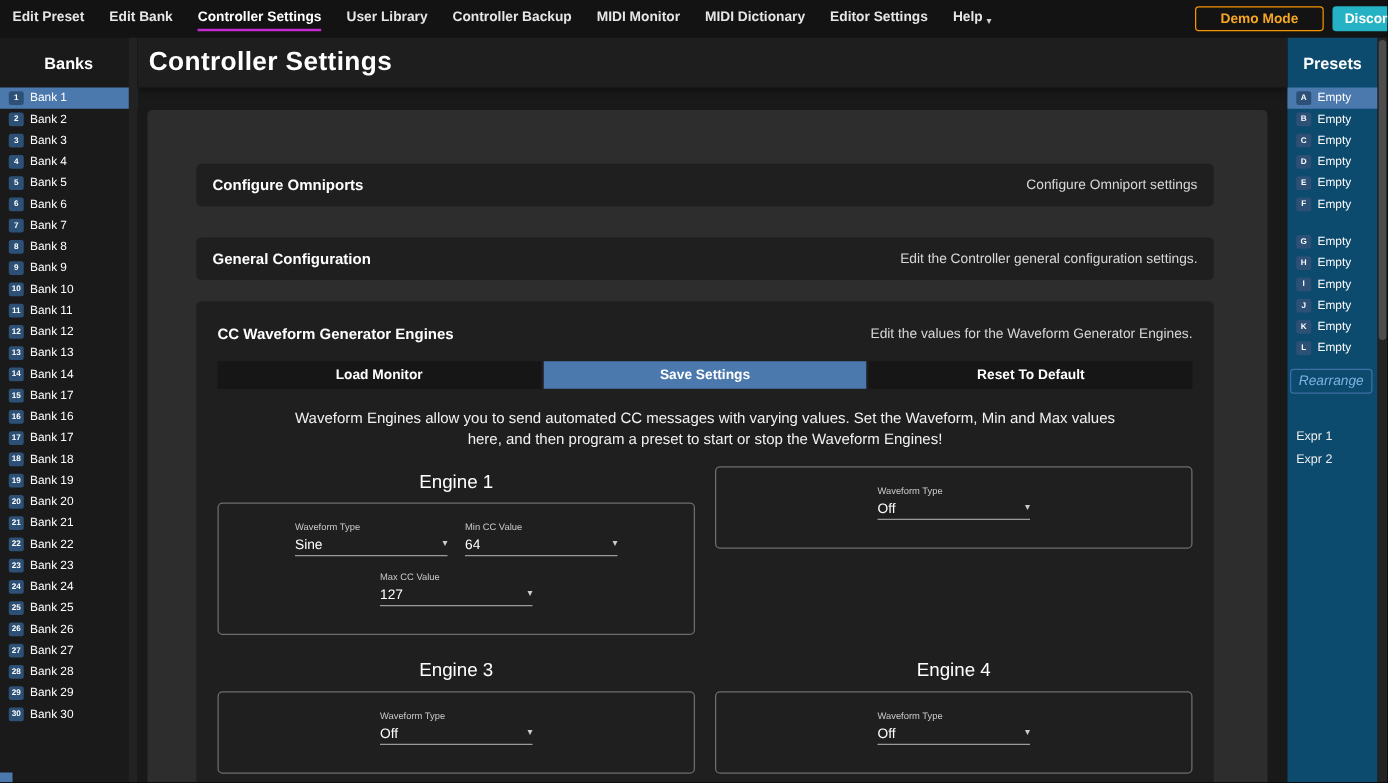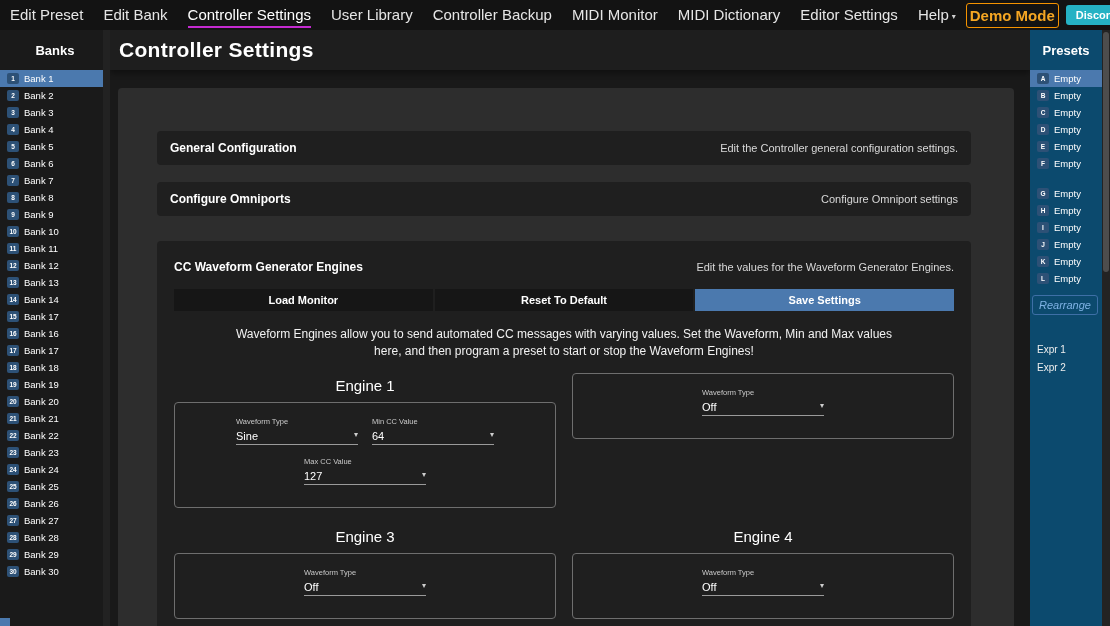--- a/index.html
+++ b/index.html
@@ -6,26 +6,26 @@
   html,body{margin:0;padding:0;background:#000;}
   *{box-sizing:border-box;}
   .app{position:relative;width:1110px;height:626px;overflow:hidden;background:#191919;
        font-family:"Liberation Sans",sans-serif;color:#fff;}
 
   
   .navbar{position:absolute;top:0;left:0;right:0;height:30px;background:#131313;
           display:flex;align-items:center;z-index:6;}
   .nav-items{display:flex;align-items:center;height:100%;}
   .nav-item{padding:0 10px;height:100%;display:flex;align-items:center;cursor:pointer;flex:0 0 auto;}
-  .nav-label{font-size:15px;font-weight:400;color:#e6e6e6;border-bottom:2px solid transparent;
+  .nav-label{font-size:11px;font-weight:700;color:#e6e6e6;border-bottom:2px solid transparent;
              padding-bottom:3px;padding-top:3px;white-space:nowrap;}
   .nav-item.active .nav-label{color:#fff;border-bottom-color:#c42ad0;}
   .nav-caret{font-size:8px;color:#cfcfcf;margin-left:3px;margin-top:2px;}
   .demo-btn{margin-left:auto;flex:0 0 auto;border:1px solid #f59300;color:#f5a623;background:transparent;
-            font-size:15px;font-weight:700;padding:3px 3px;border-radius:3px;white-space:nowrap;cursor:pointer;}
+            font-size:11px;font-weight:700;padding:3px 19px;border-radius:3px;white-space:nowrap;cursor:pointer;}
   .disconnect-btn{margin-left:7px;margin-right:-35px;flex:0 0 auto;background:#25b2c4;border:none;color:#fff;
             font-size:11px;font-weight:700;padding:4px 10px;border-radius:3px;white-space:nowrap;cursor:pointer;}
 
   
   .banks-sidebar{position:absolute;top:30px;left:0;bottom:0;width:110px;background:#1a1a1a;}
   .banks-sidebar::after{content:"";position:absolute;top:0;right:0;bottom:0;width:7px;background:#222;}
   .side-header{font-size:13px;font-weight:700;color:#fff;text-align:center;padding:13px 0 12px;}
   .side-item{height:17px;display:flex;align-items:center;padding-left:7px;cursor:pointer;}
   .side-item.selected{background:#4b79ae;}
   .badge{width:12px;height:11px;border-radius:2px;background:#2d5176;color:#fff;font-size:6.5px;
@@ -251,44 +251,44 @@
       </div>
   </aside>
   <div class="corner-chip"></div>
 
   <section class="main">
     <div class="main-header">
       <div class="page-title">Controller Settings</div>
     </div>
     <div class="panel">
 
+      <div class="card row omniports">
+        <div class="card-title">Configure Omniports</div>
+        <div class="card-desc">Configure Omniport settings</div>
+      </div>
+
       <div class="card row general">
         <div class="card-title">General Configuration</div>
         <div class="card-desc">Edit the Controller general configuration settings.</div>
-      </div>
-
-      <div class="card row omniports">
-        <div class="card-title">Configure Omniports</div>
-        <div class="card-desc">Configure Omniport settings</div>
       </div>
 
       <div class="card waveform">
         <div class="wf-header">
           <div class="card-title">CC Waveform Generator Engines</div>
           <div class="card-desc">Edit the values for the Waveform Generator Engines.</div>
         </div>
         <div class="seg-bar">
             <div class="seg">
     <span>Load Monitor</span>
   </div>
+            <div class="seg primary">
+    <span>Save Settings</span>
+  </div>
             <div class="seg">
     <span>Reset To Default</span>
-  </div>
-            <div class="seg primary">
-    <span>Save Settings</span>
   </div>
           </div>
         <div class="wf-info">Waveform Engines allow you to send automated CC messages with varying values. Set the Waveform, Min and Max values here, and then program a preset to start or stop the Waveform Engines!</div>
         <div class="engines">
             <div class="engine-cell">
     <div class="engine-title">Engine 1</div>
     <div class="engine-box">
                 <div class="field">
     <div class="field-label">Waveform Type</div>
     <div class="field-control">

